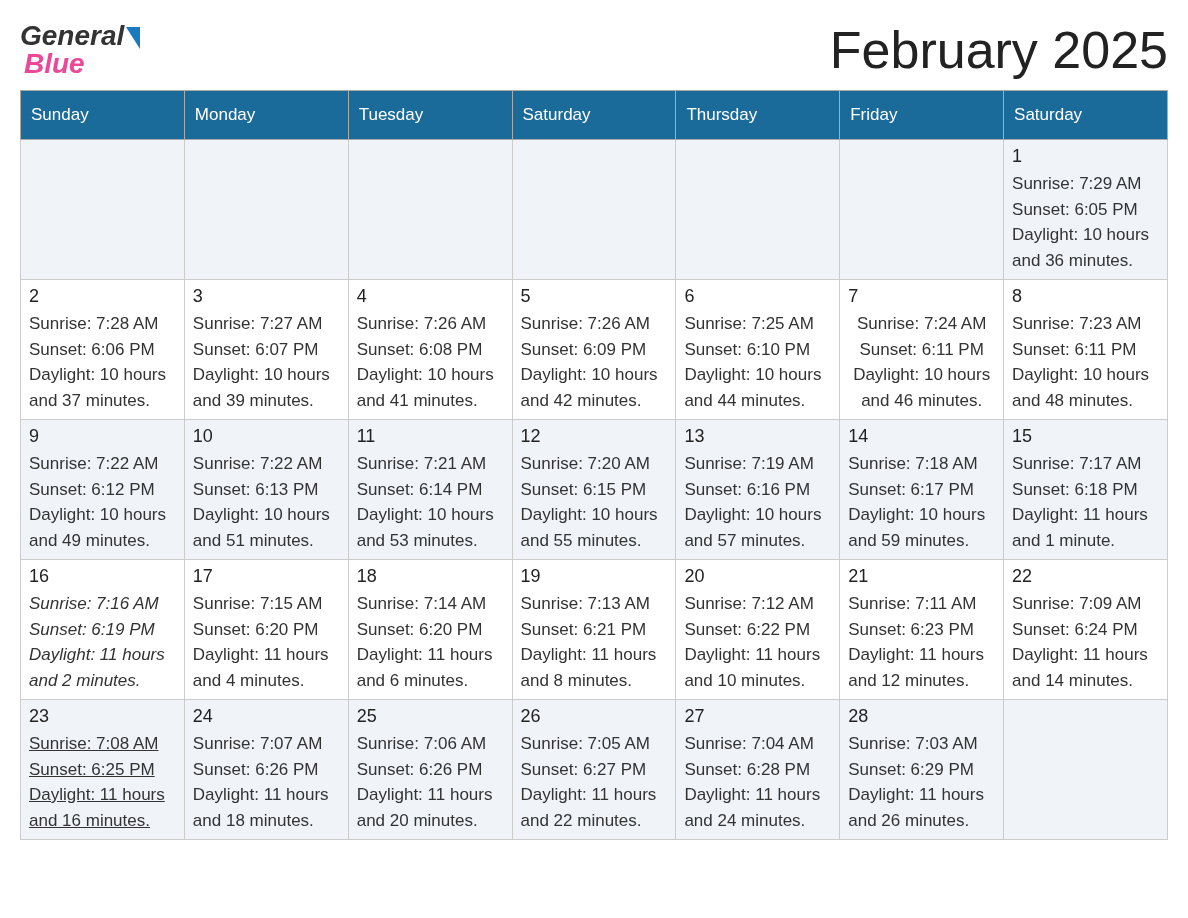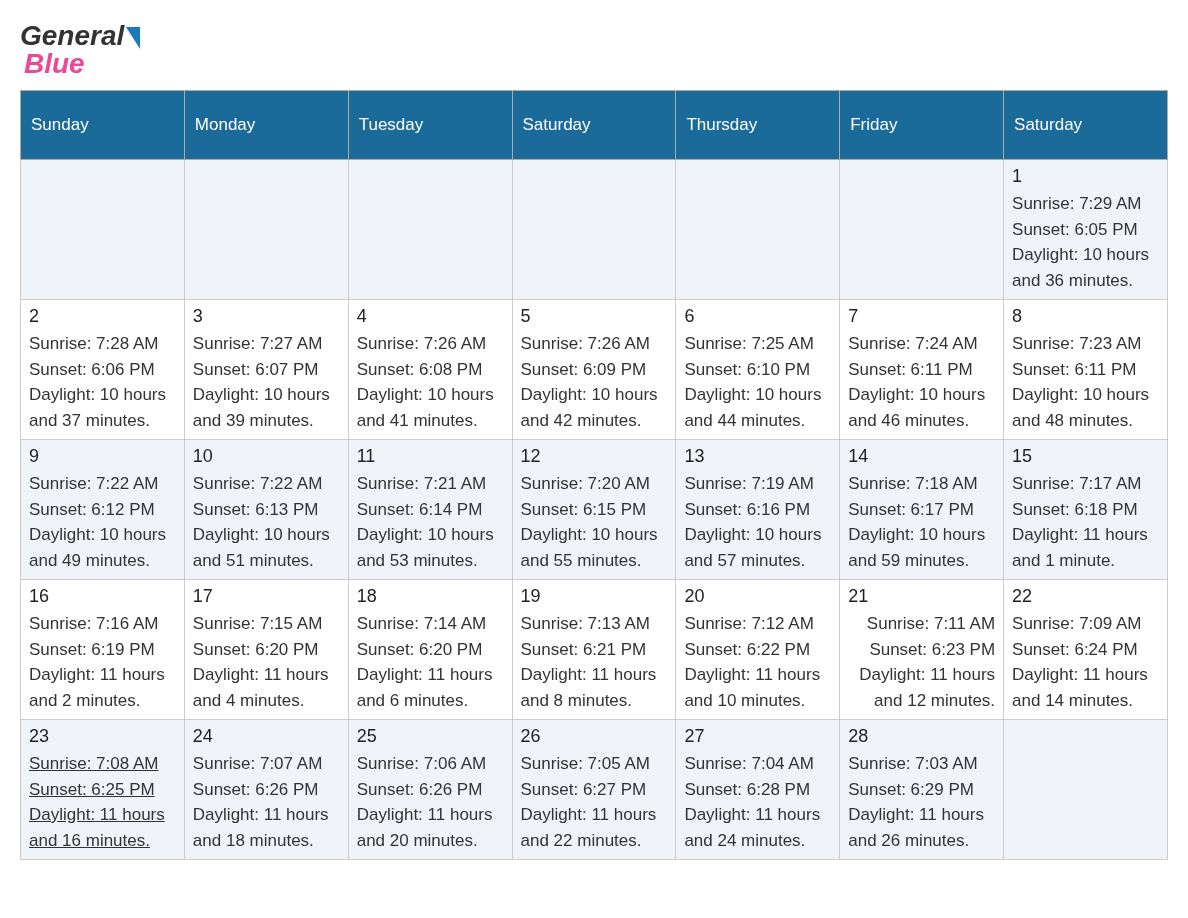--- a/index.html
+++ b/index.html
@@ -63,21 +63,21 @@
     }
     .calendar {
       width: 100%;
       border-collapse: collapse;
       border: 1px solid #aaa;
     }
     .calendar th {
       background-color: #1a6a9a;
       color: #fff;
       text-align: left;
-      padding: 24px 10px;
+      padding: 14px 10px;
       font-size: 17px;
       font-weight: normal;
       border: 1px solid #aaa;
     }
     .calendar td {
       vertical-align: top;
       border: 1px solid #ccc;
       padding: 6px 8px;
       width: calc(100% / 7);
       height: 120px;
@@ -102,20 +102,21 @@
 
 <div class="header-area">
   <div class="logo">
     <div class="logo-top">
       <span class="logo-general">General</span>
       <div class="logo-triangle"></div>
     </div>
     <span class="logo-blue">Blue</span>
   </div>
   <div class="title-area">
+    <div class="month-title">February 2025</div>
   </div>
 </div>
 
 <table class="calendar">
   <thead>
     <tr>
     <th>Sunday</th>
         <th>Monday</th>
         <th>Tuesday</th>
         <th>Saturday</th>
@@ -165,21 +166,21 @@
 Daylight: 10 hours and 42 minutes.</div>
         </td>
         <td>
           <span class="day-number">6</span>
           <div class="day-info" style="white-space: pre-line;">Sunrise: 7:25 AM
 Sunset: 6:10 PM
 Daylight: 10 hours and 44 minutes.</div>
         </td>
         <td>
           <span class="day-number">7</span>
-          <div class="day-info" style="white-space: pre-line;">Sunrise: 7:24 AM
+          <div class="day-info" style="white-space: pre-line; text-align: center;">Sunrise: 7:24 AM
 Sunset: 6:11 PM
 Daylight: 10 hours and 46 minutes.</div>
         </td>
         <td>
           <span class="day-number">8</span>
           <div class="day-info" style="white-space: pre-line;">Sunrise: 7:23 AM
 Sunset: 6:11 PM
 Daylight: 10 hours and 48 minutes.</div>
         </td>
       </tr>
@@ -223,21 +224,21 @@
         <td>
           <span class="day-number">15</span>
           <div class="day-info" style="white-space: pre-line;">Sunrise: 7:17 AM
 Sunset: 6:18 PM
 Daylight: 11 hours and 1 minute.</div>
         </td>
       </tr>
       <tr>
         <td>
           <span class="day-number">16</span>
-          <div class="day-info" style="white-space: pre-line;">Sunrise: 7:16 AM
+          <div class="day-info" style="white-space: pre-line; font-style: italic;">Sunrise: 7:16 AM
 Sunset: 6:19 PM
 Daylight: 11 hours and 2 minutes.</div>
         </td>
         <td>
           <span class="day-number">17</span>
           <div class="day-info" style="white-space: pre-line;">Sunrise: 7:15 AM
 Sunset: 6:20 PM
 Daylight: 11 hours and 4 minutes.</div>
         </td>
         <td>
@@ -253,21 +254,21 @@
 Daylight: 11 hours and 8 minutes.</div>
         </td>
         <td>
           <span class="day-number">20</span>
           <div class="day-info" style="white-space: pre-line;">Sunrise: 7:12 AM
 Sunset: 6:22 PM
 Daylight: 11 hours and 10 minutes.</div>
         </td>
         <td>
           <span class="day-number">21</span>
-          <div class="day-info" style="white-space: pre-line; text-align: right;">Sunrise: 7:11 AM
+          <div class="day-info" style="white-space: pre-line;">Sunrise: 7:11 AM
 Sunset: 6:23 PM
 Daylight: 11 hours and 12 minutes.</div>
         </td>
         <td>
           <span class="day-number">22</span>
           <div class="day-info" style="white-space: pre-line;">Sunrise: 7:09 AM
 Sunset: 6:24 PM
 Daylight: 11 hours and 14 minutes.</div>
         </td>
       </tr>

